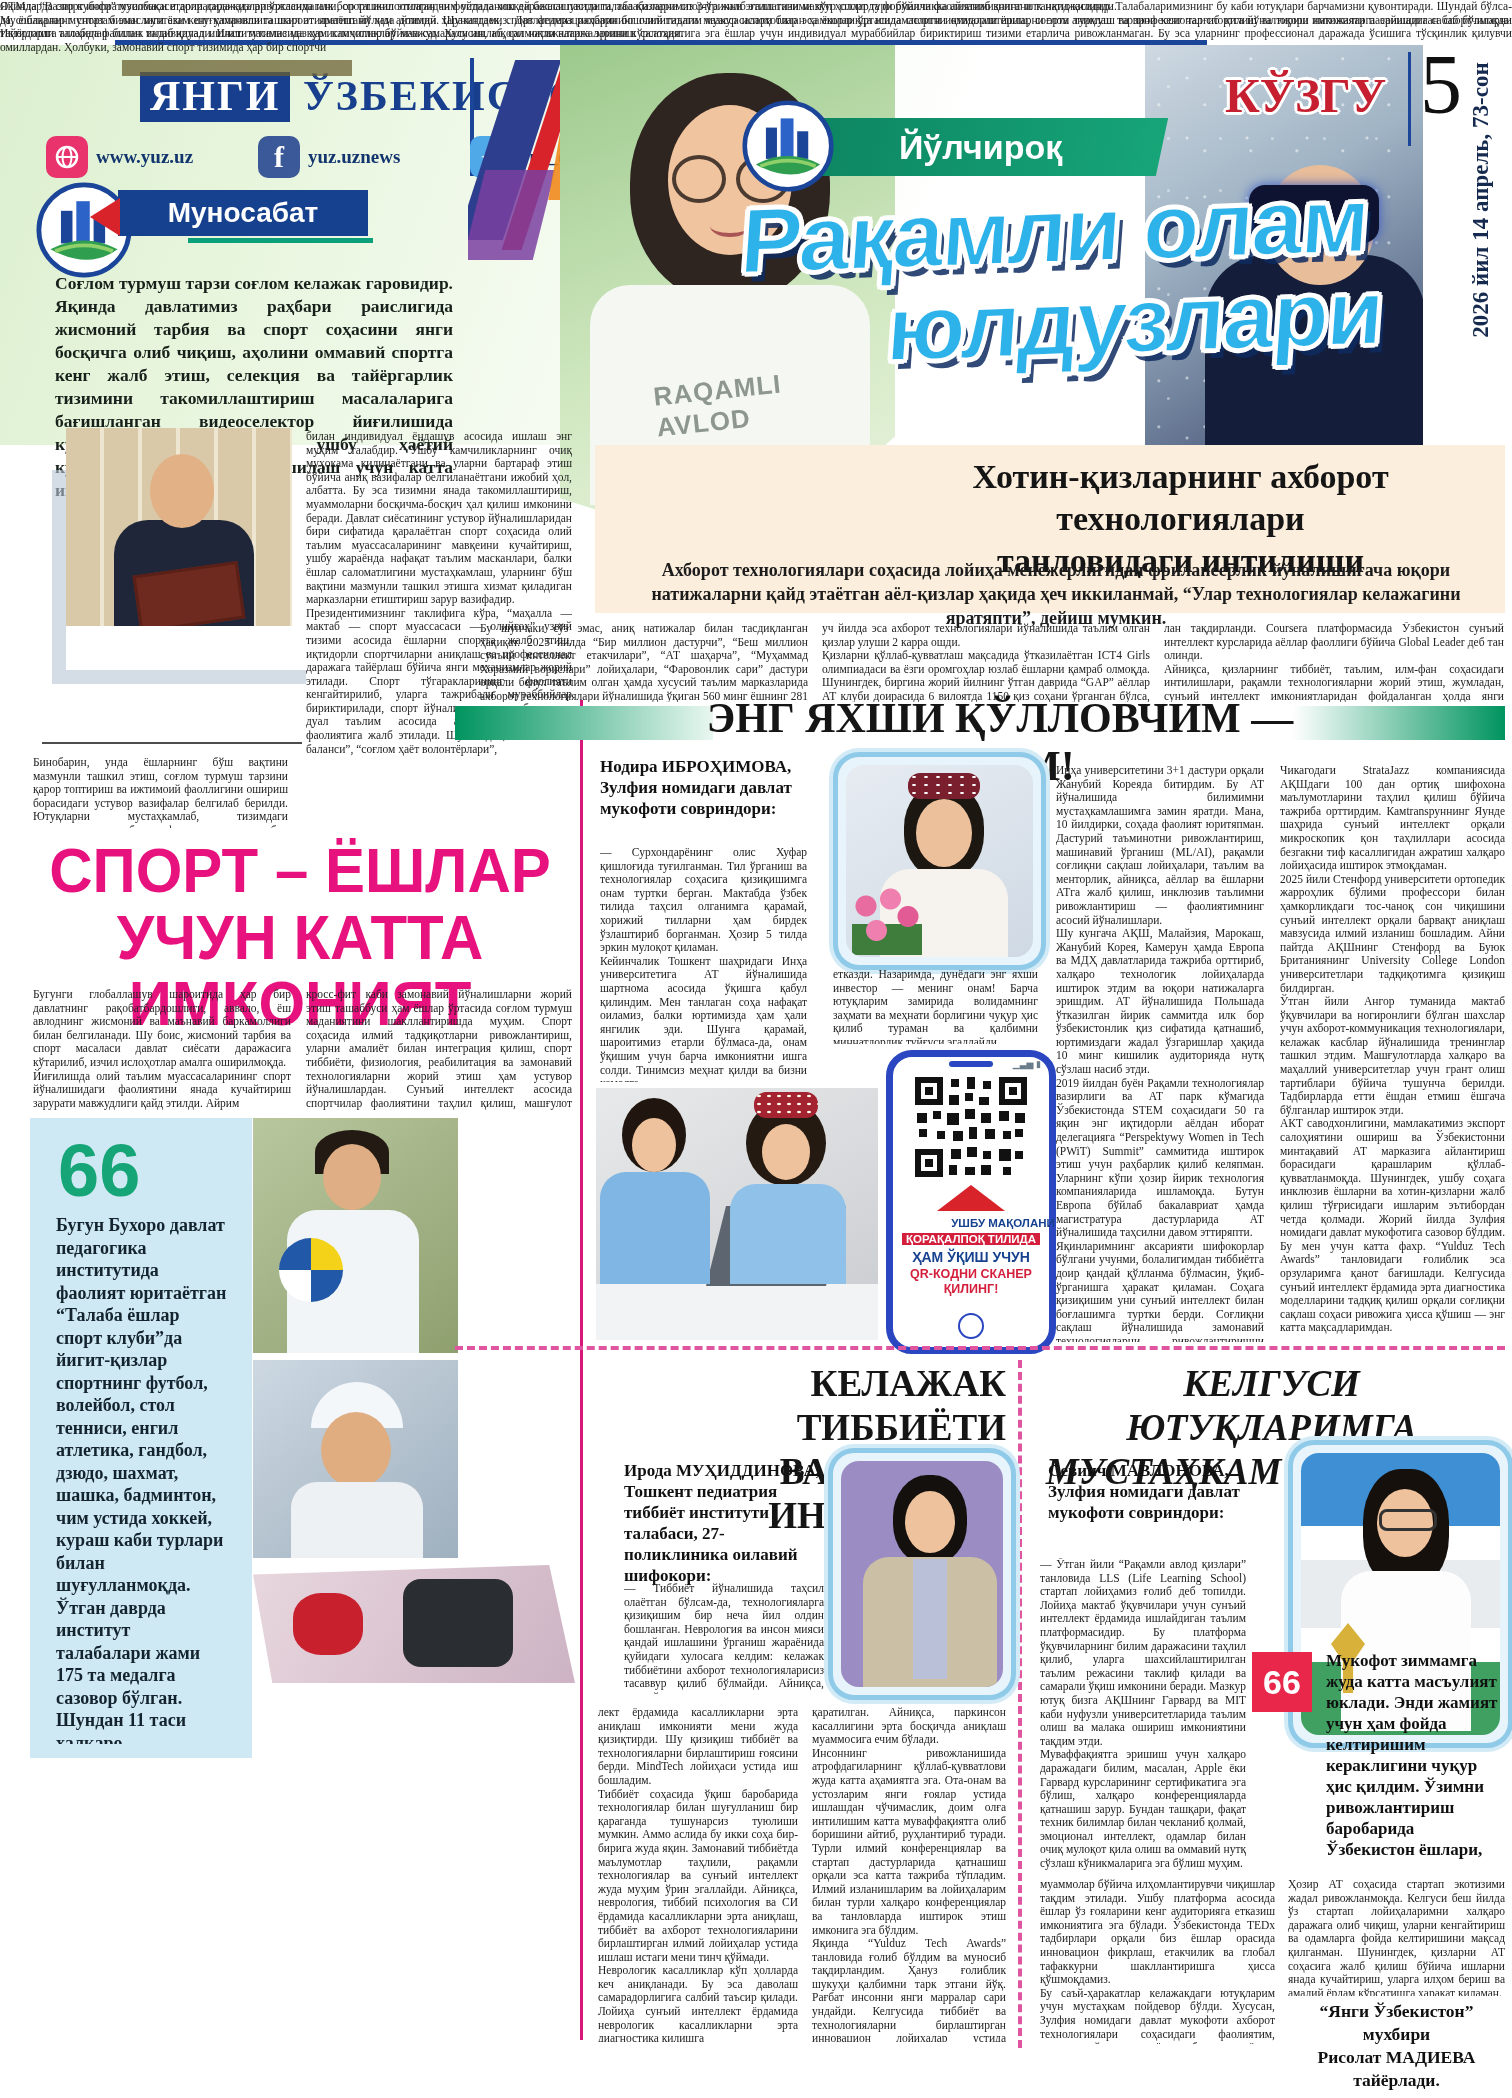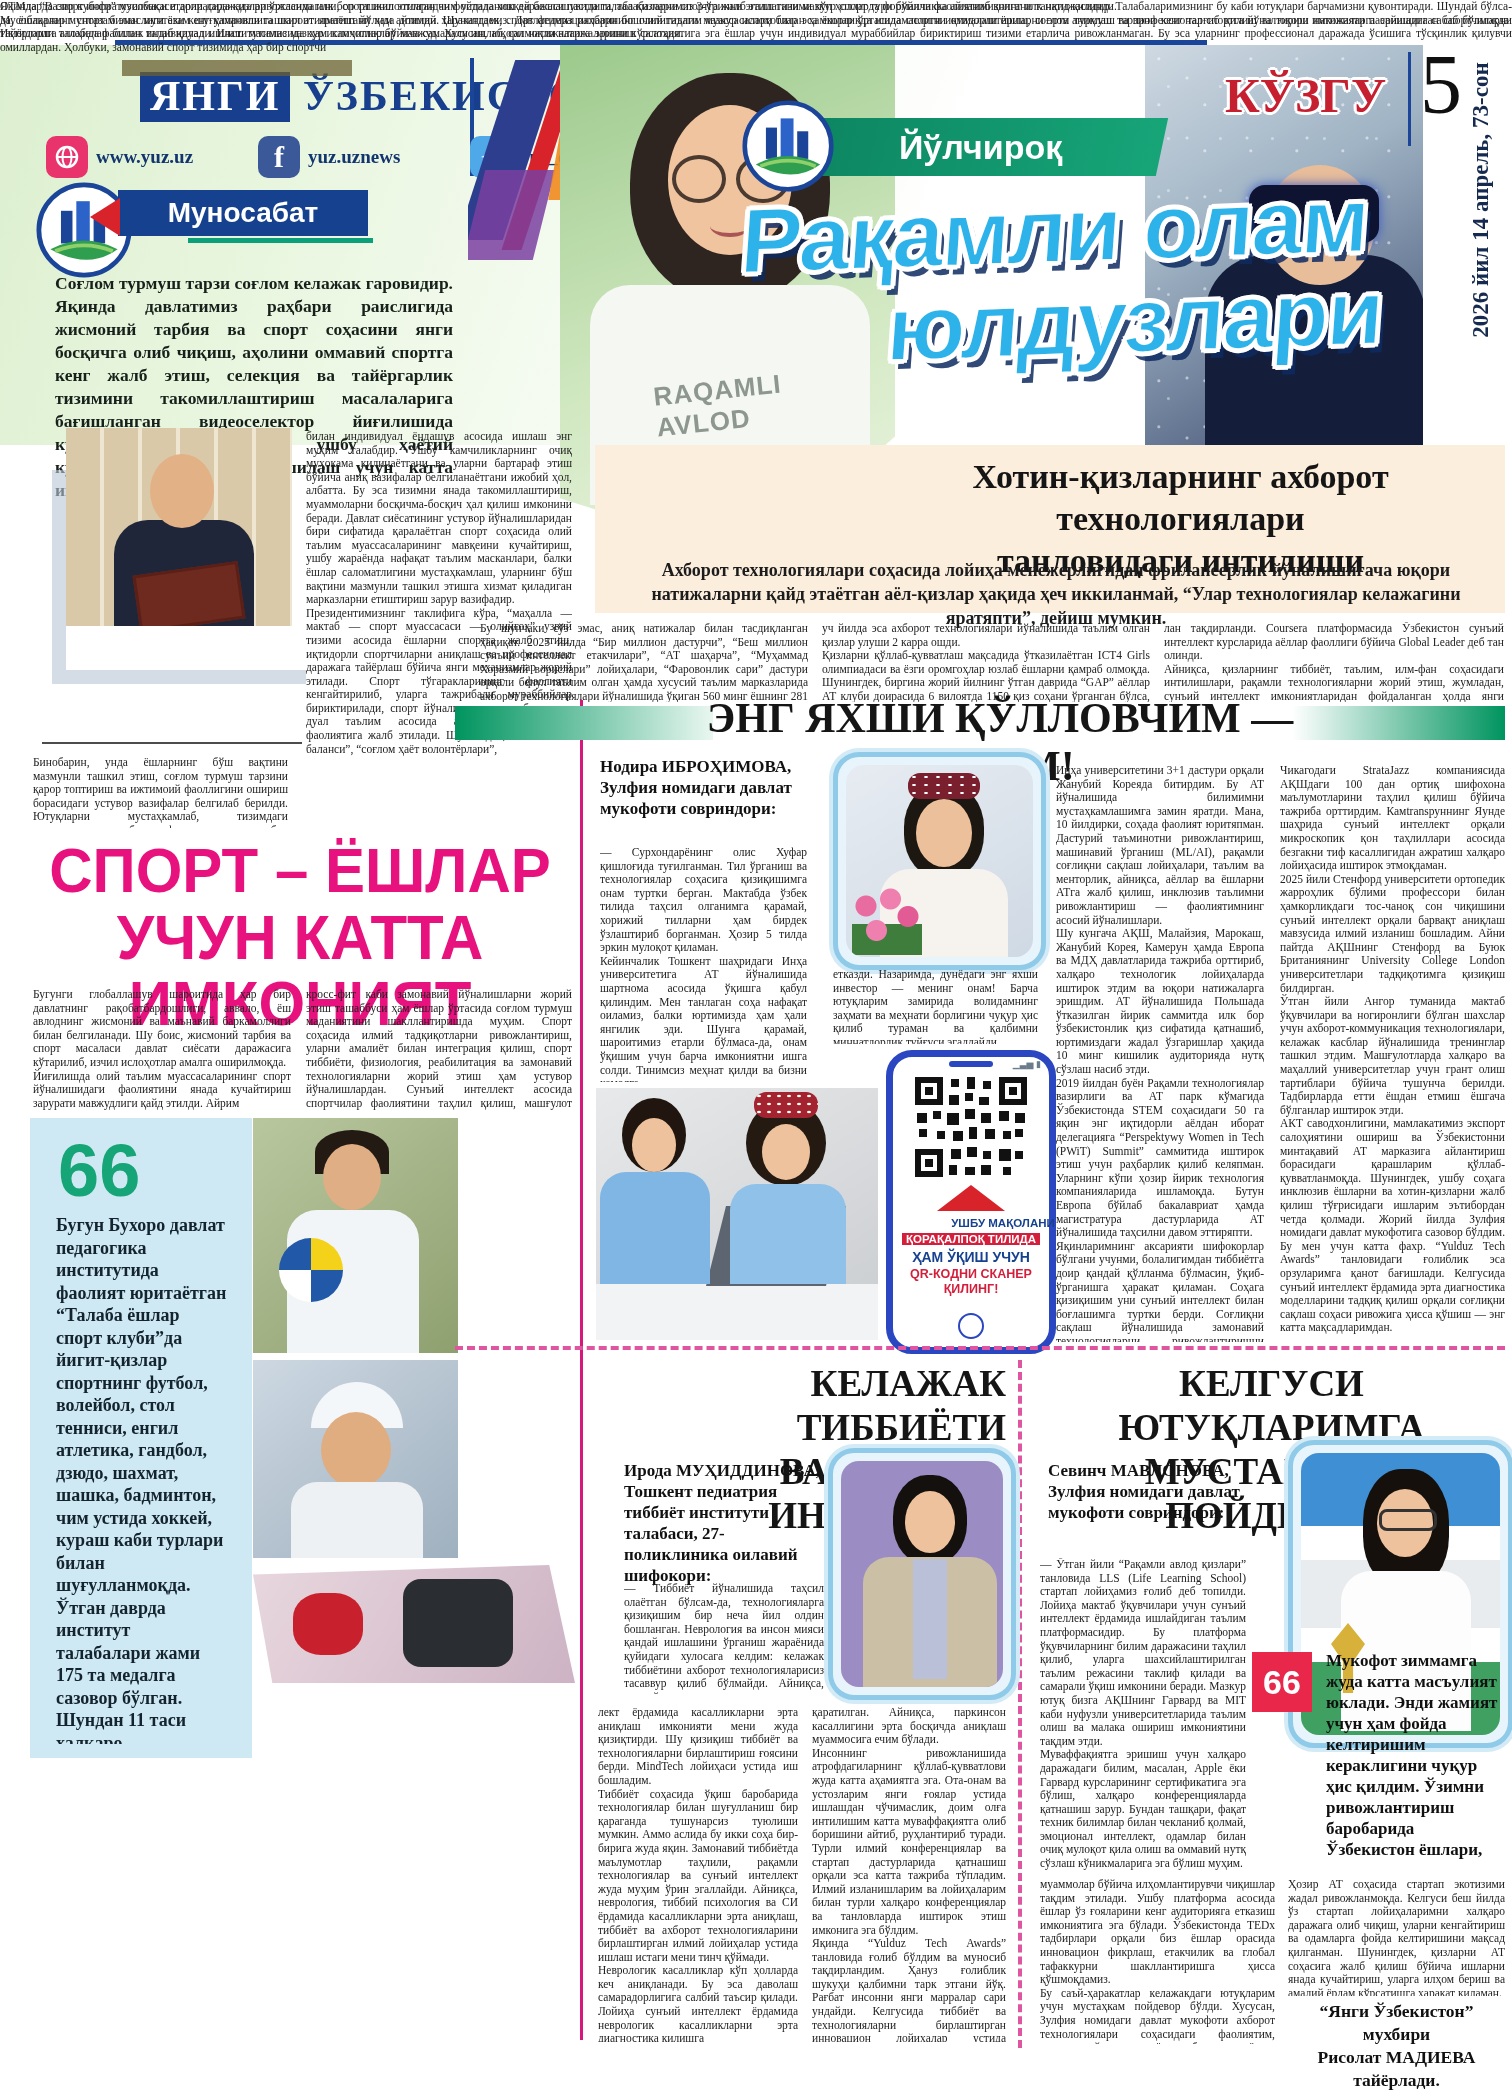--- a/index.html
+++ b/index.html
@@ -195,21 +195,21 @@
   #iroda-card .inner{background:#9b8cc4;}
   #iroda-card .hair{position:absolute;left:52px;top:14px;width:74px;height:90px;border-radius:46%;background:#14100d;}
   #iroda-card .face{position:absolute;left:64px;top:30px;width:50px;height:62px;border-radius:50%;background:#edc29d;}
   #iroda-card .blazer{position:absolute;left:22px;top:96px;width:134px;height:130px;border-radius:26px 26px 0 0;background:#cbbfa5;}
   #iroda-card .shirt{position:absolute;left:72px;top:98px;width:34px;height:120px;background:#b9c0d8;}
   #med-c1{left:624px;top:1582px;width:200px;height:112px;}
   #med-c2{left:598px;top:1706px;width:200px;height:336px;}
   #med-c3{left:812px;top:1706px;width:194px;height:336px;}
 
   
-  #fund-title{left:1038px;top:1362px;width:467px;text-align:center;font-size:37px;line-height:44px;}
+  #fund-title{left:1038px;top:1362px;width:467px;text-align:center;font-size:37px;line-height:44px;font-style:italic;}
   #sevinch-byline{left:1048px;top:1460px;width:235px;}
   #sevinch-card{left:1288px;top:1440px;width:215px;height:298px;overflow:hidden;}
   #sevinch-card .inner{background:linear-gradient(180deg,#3f8fd4 0 26%,#fff 26% 38%,#e8ecef 38% 62%,#fff 62% 74%,#3fa061 74%);}
   #sevinch-card .hair{position:absolute;left:62px;top:16px;width:86px;height:120px;border-radius:44%;background:#16100c;}
   #sevinch-card .face{position:absolute;left:76px;top:36px;width:56px;height:68px;border-radius:50%;background:#eec29c;}
   #sevinch-card .gls{position:absolute;left:78px;top:56px;width:52px;height:16px;border:3px solid #333;border-radius:8px;background:transparent;}
   #sevinch-card .shirt{position:absolute;left:40px;top:118px;width:130px;height:160px;border-radius:30px 30px 0 0;background:#fdfdfd;}
   #sevinch-card .prize{position:absolute;left:30px;top:170px;width:34px;height:70px;background:#d7b13a;clip-path:polygon(50% 0,100% 30%,65% 55%,65% 100%,35% 100%,35% 55%,0 30%);}
   #fund-c1{left:1040px;top:1558px;width:206px;height:312px;}
   #fund-q66{left:1252px;top:1652px;width:60px;height:60px;background:#e8274b;color:#fff;

